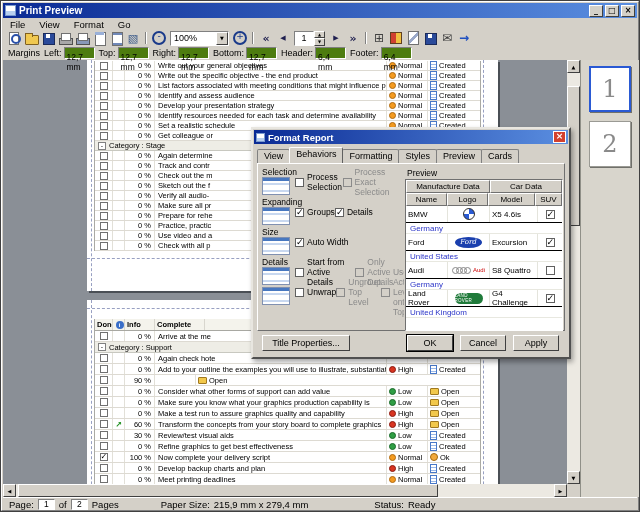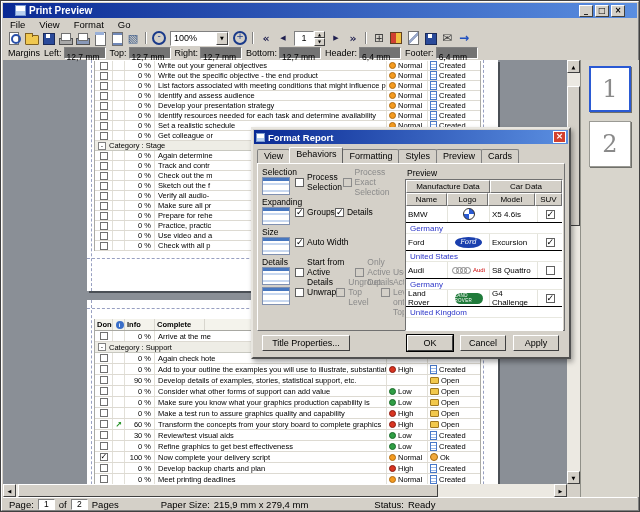--- a/index.html
+++ b/index.html
@@ -2,21 +2,21 @@
 <html><head>
 <meta charset="utf-8">
 <style>
   *{margin:0;padding:0;box-sizing:border-box}
   html,body{width:640px;height:512px;overflow:hidden}
   body{font-family:"Liberation Sans",sans-serif;background:#d4d0c8;position:relative;font-size:10px}
   .win{position:absolute;inset:0;background:#d4d0c8;border:1px solid #404040}
   .win::after{content:"";position:absolute;inset:0;border:1px solid #fff;border-right-color:#808080;border-bottom-color:#808080;pointer-events:none;z-index:0}
 
   
-  .titlebar{position:absolute;left:2px;top:2px;right:2px;height:15px;background:linear-gradient(90deg,#0a2a94,#5a8ee0);color:#fff;display:flex;align-items:center;padding:0 12px;font-size:10px;font-weight:bold;z-index:5}
+  .titlebar{position:absolute;left:2px;top:2px;right:2px;height:15px;background:linear-gradient(90deg,#0a2a94,#5a8ee0);color:#fff;display:flex;align-items:center;padding:0 2px;font-size:10px;font-weight:bold;z-index:5}
   .appicon{width:11px;height:11px;background:#fff;border:1px solid #7a9ad0;margin-right:3px;background:linear-gradient(#fff 55%,#b8d0f0 55%);flex:none}
   .winbtns{margin-left:auto;display:flex;gap:2px}
   .winbtn{width:14px;height:12px;background:#d4d0c8;border:1px solid;border-color:#fff #404040 #404040 #fff;font-size:8px;line-height:9px;text-align:center;color:#000;font-family:"DejaVu Sans",sans-serif}
   .b-min::before{content:"_"} .b-max::before{content:"□"} .b-close::before{content:"×"}
 
   
   .menubar{position:absolute;left:2px;top:17px;right:2px;height:12px;display:flex;align-items:center;font-size:9.5px;z-index:5}
   .menuitem{padding:10px 7px}
   .toolbar{position:absolute;left:2px;top:29px;right:2px;height:16px;display:flex;align-items:center;gap:1px;padding-left:3px;z-index:5}
   .ticon{width:16px;height:14px;position:relative;display:inline-flex;align-items:center;justify-content:center;font-family:"DejaVu Sans",sans-serif;font-size:11px;flex:none}
@@ -49,21 +49,21 @@
   .dropbtn{margin-left:auto;width:12px;height:13px;background:#d4d0c8;border:1px solid;border-color:#fff #404040 #404040 #fff;display:flex;align-items:center;justify-content:center}
   .dropbtn::before{content:"▼";font-size:5px;font-family:"DejaVu Sans",sans-serif}
   .spin{display:flex;height:15px;margin:0 2px;flex:none}
   .spinbox{width:20px;background:#fff;border:1px solid;border-color:#808080 #fff #fff #808080;font-size:9px;text-align:center;line-height:13px}
   .spinarrows{display:flex;flex-direction:column;width:11px}
   .spinup,.spindown{flex:1;background:#d4d0c8;border:1px solid;border-color:#fff #404040 #404040 #fff;display:flex;align-items:center;justify-content:center}
   .spinup::before{content:"▲";font-size:4px;font-family:"DejaVu Sans",sans-serif}
   .spindown::before{content:"▼";font-size:4px;font-family:"DejaVu Sans",sans-serif}
   .marginsbar{position:absolute;left:2px;top:45px;right:2px;height:14px;display:flex;align-items:center;font-size:9px;gap:4px;padding-left:5px;z-index:5}
   .mfield{display:flex;align-items:center;gap:2px}
-  .mbox{width:42px;height:12px;background:#737373;border:1px solid;border-color:#808080 #fff #fff #808080;font-size:8.5px;padding:4px 2px;line-height:10px}
+  .mbox{width:31px;height:12px;background:#4d7c0f;border:1px solid;border-color:#808080 #fff #fff #808080;font-size:8.5px;padding:4px 2px;line-height:10px}
 
   
   .preview{position:absolute;left:2px;top:59px;width:564px;height:424px;background:#8a8f96;overflow:hidden;z-index:1}
   .page{position:absolute;background:#fff;box-shadow:2px 2px 0 #4a4f55}
   .vguide{position:absolute;top:0;bottom:0;width:0;border-left:1px dashed #98a0c2}
   .hguide{position:absolute;left:0;right:0;height:0;border-top:1px dashed #98a0c2}
   .doctable{position:absolute;left:7px;width:387px;background:#fff;border-left:1px solid #aaaaa4;border-right:1px solid #aaaaa4}
   .drow{display:flex;align-items:center;border-bottom:1px solid #dddad2;font-size:7.5px;color:#000;overflow:hidden}
   .dc{height:100%;display:flex;align-items:center;border-right:1px solid #e2e0d8;overflow:hidden}
   .c-done{width:18px;justify-content:center}
@@ -527,21 +527,20 @@
                 <span class="sico sico-created"></span>
                 <span>Created</span>
               </span>
             </div>
             <div class="drow" style="height: 11px;">
               <span class="dc c-done">
                 <span class="cbx"></span>
               </span>
               <span class="dc c-flag"></span>
               <span class="dc c-pct">90 %</span>
-              <span class="dc c-task">Develop details of examples, stories, statistical support, etc.</span>
               <span class="dc c-pri"></span>
               <span class="dc c-status">
                 <span class="sico sico-open"></span>
                 <span>Open</span>
               </span>
             </div>
             <div class="drow" style="height: 11px;">
               <span class="dc c-done">
                 <span class="cbx"></span>
               </span>

